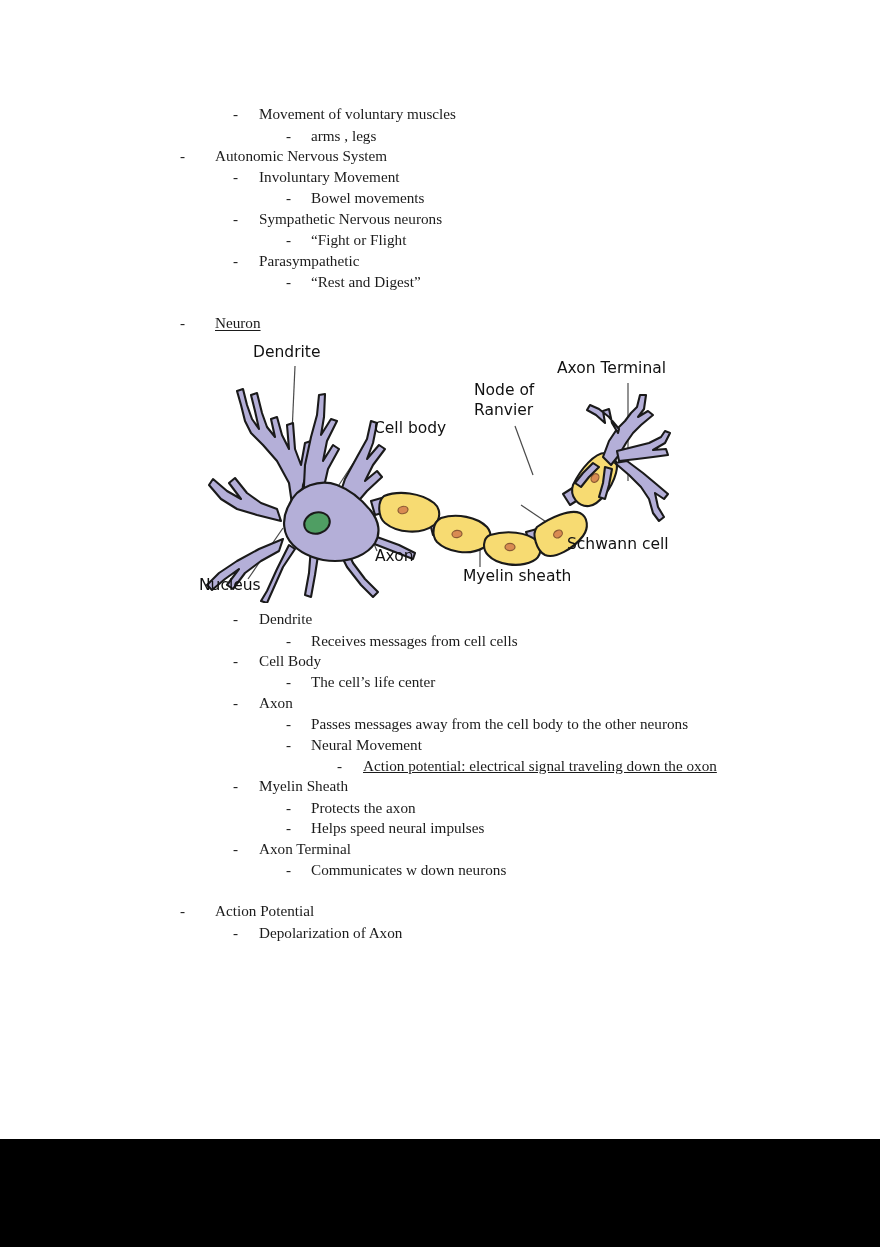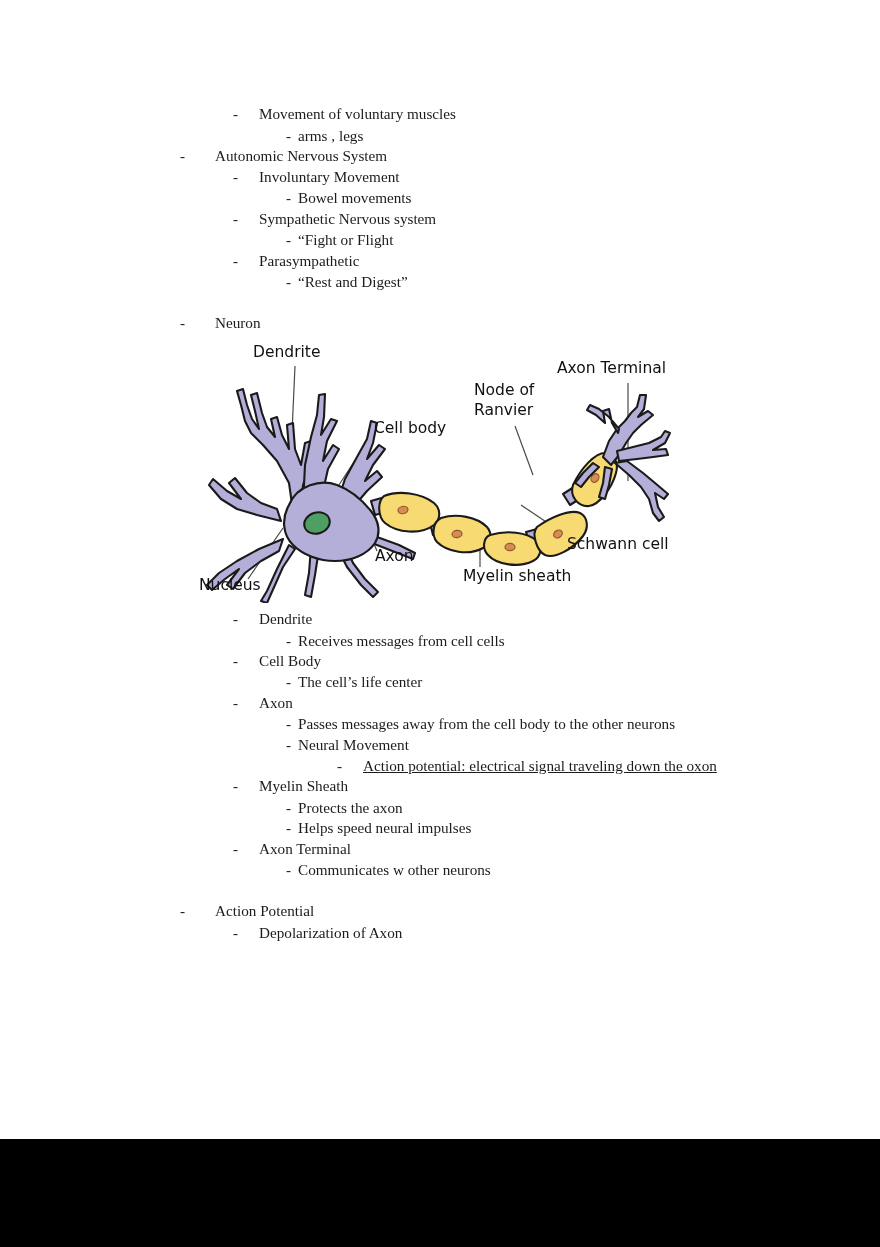--- a/index.html
+++ b/index.html
@@ -48,30 +48,31 @@
   .row .dash {
     position: absolute;
     display: inline-block;
   }
   .row .txt {
     position: absolute;
     display: inline-block;
     text-align: right;
   }
   .underlined {
+    text-decoration: underline;
     text-underline-offset: 2px;
   }
 
   
   .lvl1 .dash { left: 180px; }
   .lvl1 .txt  { left: 215px; }
   .lvl2 .dash { left: 233px; }
   .lvl2 .txt  { left: 259px; }
   .lvl3 .dash { left: 286px; }
-  .lvl3 .txt  { left: 298px; }
+  .lvl3 .txt  { left: 311px; }
   .lvl4 .dash { left: 337px; }
   .lvl4 .txt  { left: 363px; text-decoration: underline; }
 
   
   #neuron-figure {
     position: absolute;
     left: 185px;
     top: 333px;
     width: 505px;
     height: 270px;
@@ -108,21 +109,21 @@
       <div class="row lvl2" style="top: 169px;">
         <span class="dash">-</span>
         <span class="txt">Involuntary Movement</span>
       </div>
       <div class="row lvl3" style="top: 190px;">
         <span class="dash">-</span>
         <span class="txt">Bowel movements</span>
       </div>
       <div class="row lvl2" style="top: 211px;">
         <span class="dash">-</span>
-        <span class="txt">Sympathetic Nervous system</span>
+        <span class="txt">Sympathetic Nervous neurons</span>
       </div>
       <div class="row lvl3" style="top: 232px;">
         <span class="dash">-</span>
         <span class="txt">“Fight or Flight</span>
       </div>
       <div class="row lvl2" style="top: 253px;">
         <span class="dash">-</span>
         <span class="txt">Parasympathetic</span>
       </div>
       <div class="row lvl3" style="top: 274px;">
@@ -176,21 +177,21 @@
       <div class="row lvl3" style="top: 820px;">
         <span class="dash">-</span>
         <span class="txt">Helps speed neural impulses</span>
       </div>
       <div class="row lvl2" style="top: 841px;">
         <span class="dash">-</span>
         <span class="txt">Axon Terminal</span>
       </div>
       <div class="row lvl3" style="top: 862px;">
         <span class="dash">-</span>
-        <span class="txt">Communicates w other neurons</span>
+        <span class="txt">Communicates w down neurons</span>
       </div>
       <div class="row lvl1" style="top: 903px;">
         <span class="dash">-</span>
         <span class="txt">Action Potential</span>
       </div>
       <div class="row lvl2" style="top: 925px;">
         <span class="dash">-</span>
         <span class="txt">Depolarization of Axon</span>
       </div>
     </div>

